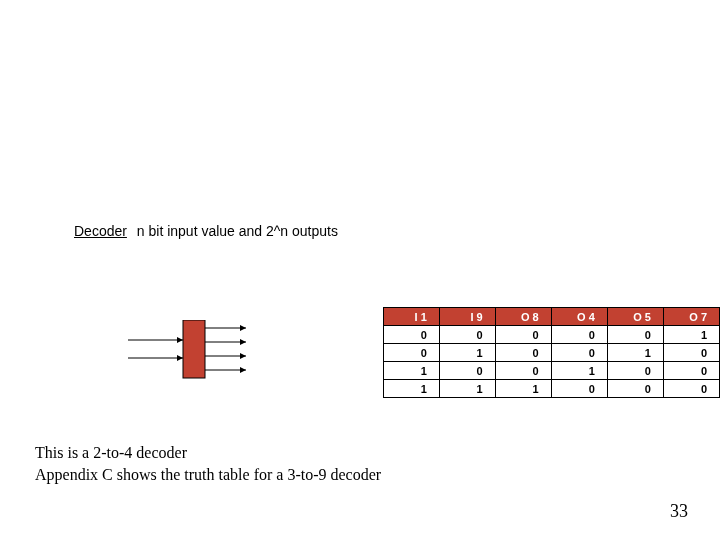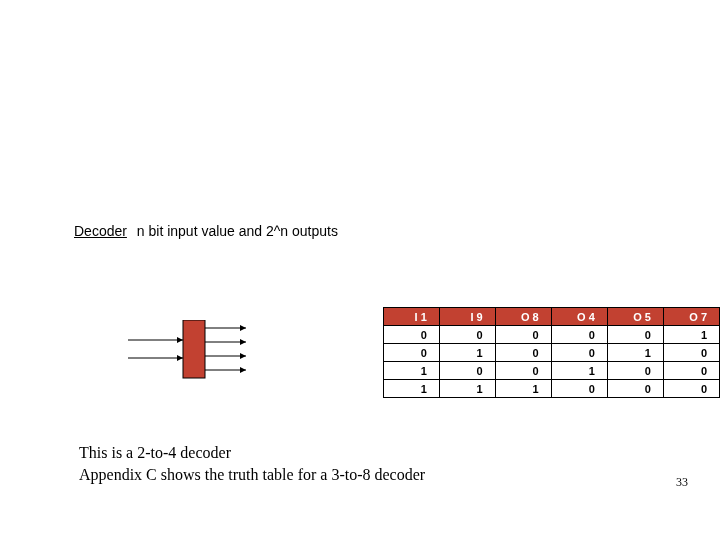--- a/index.html
+++ b/index.html
@@ -66,27 +66,26 @@
     background: #c24131;
     color: #fff;
   }
   .caption {
     position: absolute;
     left: 35px;
     top: 442px;
     font-size: 16px;
     line-height: 1.35;
     font-family: "Times New Roman", serif;
-    margin-left: 44px;
   }
   .page-number {
     position: absolute;
     right: 32px;
-    bottom: 50px;
-    font-size: 12px;
+    bottom: 18px;
+    font-size: 18px;
     font-family: "Times New Roman", serif;
     margin-left: 40px;
   }
 </style>
 </head>
 <body>
 
 <div class="slide">
 
 
@@ -155,18 +154,18 @@
         <td>1</td>
         <td>0</td>
         <td>0</td>
         <td>0</td>
       </tr>
     </tbody>
   </table>
 
   <div class="caption">
     <div>This is a 2-to-4 decoder</div>
-    <div>Appendix C shows the truth table for a 3-to-8  decoder</div>
+    <div>Appendix C shows the truth table for a 3-to-9  decoder</div>
   </div>
 
   <div class="page-number">33</div>
 
 </div>
 
 </body></html>

